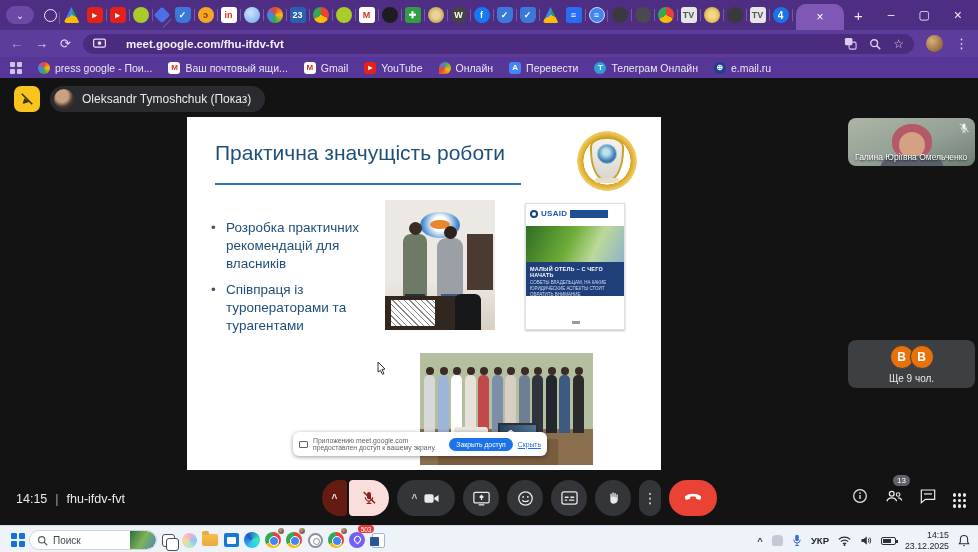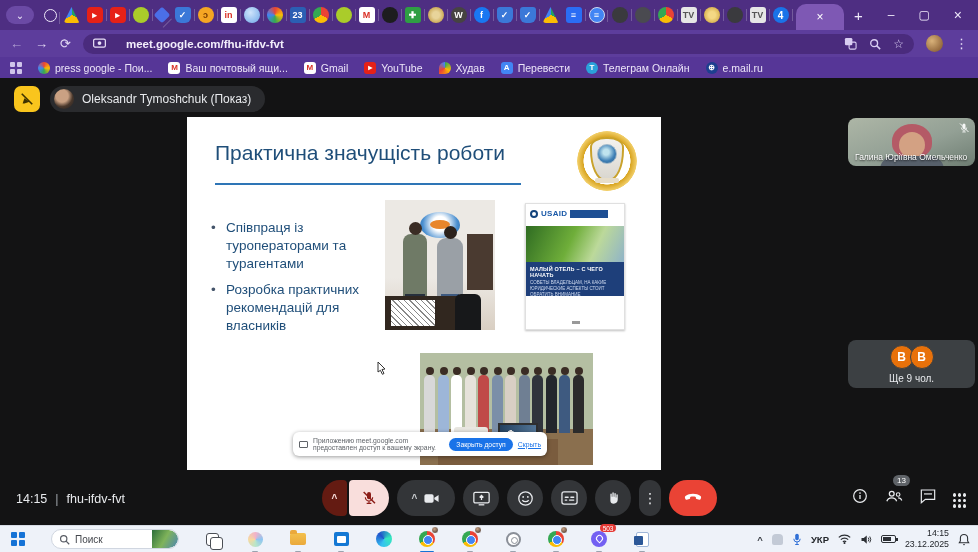--- a/index.html
+++ b/index.html
@@ -157,21 +157,21 @@
   .endcall { width:48px; height:36px; border-radius:18px; background:#ea4335; display:flex; align-items:center; justify-content:center; }
   .right-icons { position:absolute; right:10px; top:410px; display:flex; gap:17px; align-items:flex-end; }
   .ri { position:relative; }
   .ri .badge { position:absolute; top:-13px; left:8px; background:#5f6368; color:#fff; font-size:8px;
                border-radius:8px; padding:1px 4px; }
   .dotgrid { width:15px; height:15px; display:grid; grid-template-columns:repeat(3,3px); grid-gap:2px; }
   .dotgrid i { background:#e8eaed; border-radius:50%; }
 
   
   .taskbar { position:absolute; bottom:0; left:0; width:978px; height:27px; background:#eef2f9; border-top:1px solid #d6dbe4;
-             display:flex; align-items:center; padding:12px 8px; gap:23px; }
+             display:flex; align-items:flex-start; padding:4px 8px; gap:1px; }
   .tb-item { position:relative; width:20px; height:20px; display:flex; align-items:center; justify-content:center; flex:none; }
   .win-logo { width:14px; height:14px; display:grid; grid-template-columns:6px 6px; grid-gap:1.5px; }
   .win-logo i { background:#1573d6; border-radius:1px; }
   .searchpill { width:128px; height:20px; background:#fff; border:1px solid #d0d6e0; border-radius:10px;
                 display:flex; align-items:center; gap:5px; padding-left:7px; font-size:10px; color:#45484e; overflow:hidden; flex:none; }
   .searchpill .bing { margin-left:auto; width:26px; height:18px; border-radius:0 9px 9px 0;
                       background:linear-gradient(120deg,#2c6e3a,#7fb35a 50%, #4c86b4); }
   .taskview { width:13px; height:13px; border:1.5px solid #4a4e55; border-radius:3px; position:relative; background:#fff; }
   .taskview::after { content:''; position:absolute; left:3px; top:3px; width:11px; height:11px; border:1.5px solid #4a4e55; border-radius:3px; background:#fff; }
   .copilot { width:15px; height:15px; border-radius:50%; background:conic-gradient(#f2b3c8,#8ec5f2,#b9e5c9,#f6d9a0,#f2b3c8); }
@@ -297,21 +297,21 @@
     <div class="bm">
       <span class="bm-ic" style="background:#fff;color:#d93025">M</span>
       <span>Gmail</span>
     </div>
     <div class="bm">
       <span class="bm-ic" style="background:#e62117">▸</span>
       <span>YouTube</span>
     </div>
     <div class="bm">
       <span class="bm-ic" style="background:conic-gradient(#34a853,#fbbc05,#ea4335,#4285f4);border-radius:50% 50% 50% 0"></span>
-      <span>Худав</span>
+      <span>Онлайн</span>
     </div>
     <div class="bm">
       <span class="bm-ic" style="background:#4285f4">A</span>
       <span>Перевести</span>
     </div>
     <div class="bm">
       <span class="bm-ic" style="background:#2aa1da;border-radius:50%">T</span>
       <span>Телеграм Онлайн</span>
     </div>
     <div class="bm">
@@ -338,22 +338,22 @@
     <div class="slide">
       <div class="slide-title">Практична значущість роботи</div>
       <div class="slide-rule"></div>
       <div class="emblem">
         <div class="wreath"></div>
           <div class="shield"></div>
           <div class="core"></div>
           <div class="banner"></div>
       </div>
       <ul class="bullets">
+        <li>Розробка практичних рекомендацій для власників</li>
         <li>Співпраця із туроператорами та турагентами</li>
-        <li>Розробка практичних рекомендацій для власників</li>
       </ul>
 
       <div class="photo-office">
         <div class="po-logo"></div>
           <div class="po-cab"></div>
         <div class="po-man1"></div>
           <div class="po-man2"></div>
         <div class="po-desk"></div>
           <div class="po-grid"></div>
           <div class="po-chair"></div>

